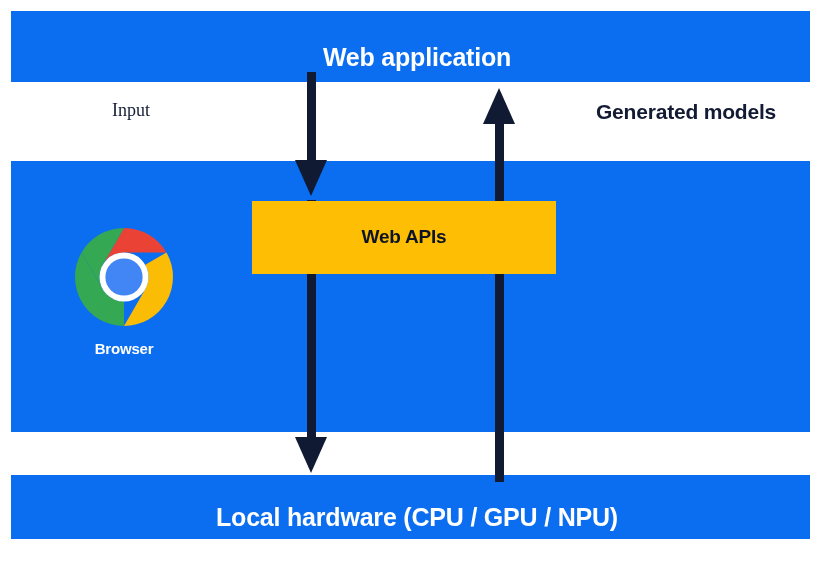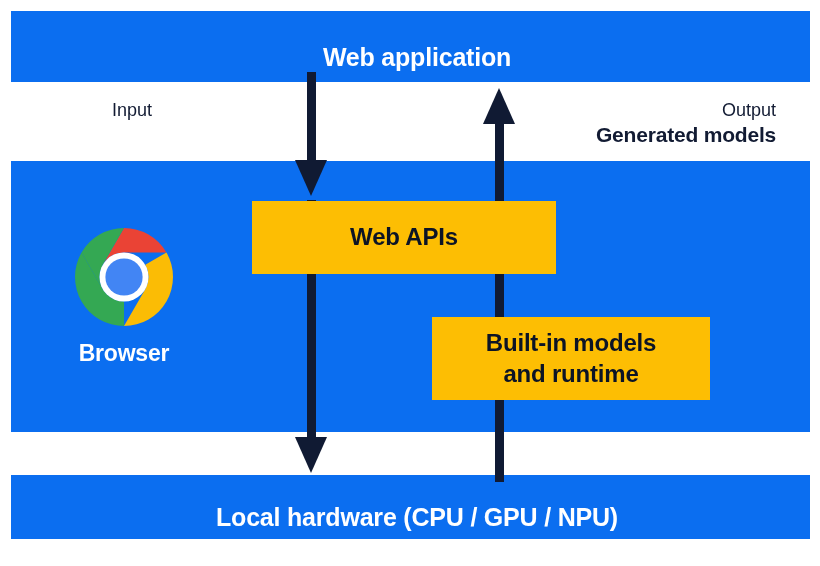--- a/index.html
+++ b/index.html
@@ -103,34 +103,34 @@
     display: block;
     font-size: 18px;
     font-weight: normal;
   }
   .io-label .io-value {
     display: block;
     font-size: 21px;
     font-weight: bold;
     letter-spacing: -0.2px;
   }
-  #io-input  { left: 112px; top: 99px; text-align: center; }
+  #io-input  { left: 112px; top: 99px; text-align: center; font-family: Liberation Serif, serif; }
   #io-output { right: 44px; top: 99px; text-align: right; }
 
   
   .yellow-box {
     position: absolute;
     background: #FDBE03;
     color: #0C1426;
     display: flex;
     align-items: center;
     justify-content: center;
     text-align: center;
     font-weight: bold;
-    font-size: 24px;
+    font-size: 19px;
     letter-spacing: -0.2px;
     line-height: 1.28;
   }
   #box-web-apis {
     left: 252px;
     top: 201px;
     width: 304px;
     height: 73px;
   }
   #box-builtin {
@@ -152,21 +152,21 @@
     width: 98px;
     height: 98px;
     display: block;
     margin: 0 auto;
   }
   #browser-label {
     display: block;
     margin-top: 14px;
     color: #ffffff;
     font-weight: bold;
-    font-size: 23px;
+    font-size: 15px;
     letter-spacing: -0.2px;
   }
 </style>
 </head>
 <body>
 
 <div id="diagram">
 
   <div class="band band-top">
     <span class="band-title">Web application</span>
@@ -191,34 +191,27 @@
   <div class="arrow" id="arrow-output">
     <div class="arrow-shaft"></div>
     <div class="arrow-head up"></div>
   </div>
 
   <div class="io-label" id="io-input">
     <span class="io-kind">Input</span>
   </div>
 
   <div class="io-label" id="io-output">
-    <span class="io-kind">Output</span>
     <span class="io-value">Generated models</span>
   </div>
 
   <div class="yellow-box" id="box-web-apis">
     <span>Web APIs</span>
   </div>
 
-  <div class="yellow-box" id="box-builtin">
-    <span>
-      <span>Built-in models</span><br>
-      <span>and runtime</span>
-    </span>
-  </div>
 
   <div id="browser-group">
     <svg id="chrome-logo" viewBox="0 0 100 100">
 
       <path d="M50 0 A50 50 0 0 1 93.30 25 L50 25 A25 25 0 0 0 28.30 37.5 Z" fill="#EA4335"></path>
 
       <path d="M93.30 25 A50 50 0 0 1 50 100 L71.70 62.5 A25 25 0 0 0 71.70 37.5 Z" fill="#FBBC05"></path>
 
       <path d="M50 100 A50 50 0 0 1 6.70 25 L28.30 62.5 A25 25 0 0 0 50 75 Z" fill="#34A853"></path>
 

